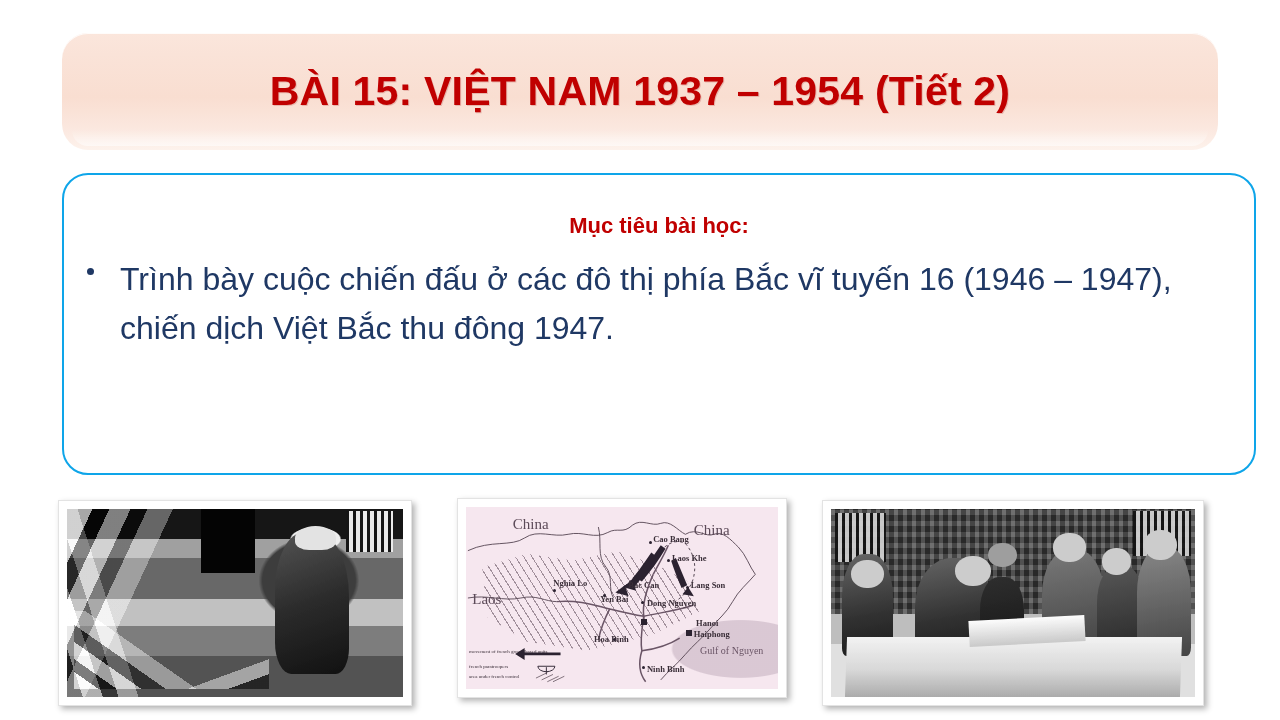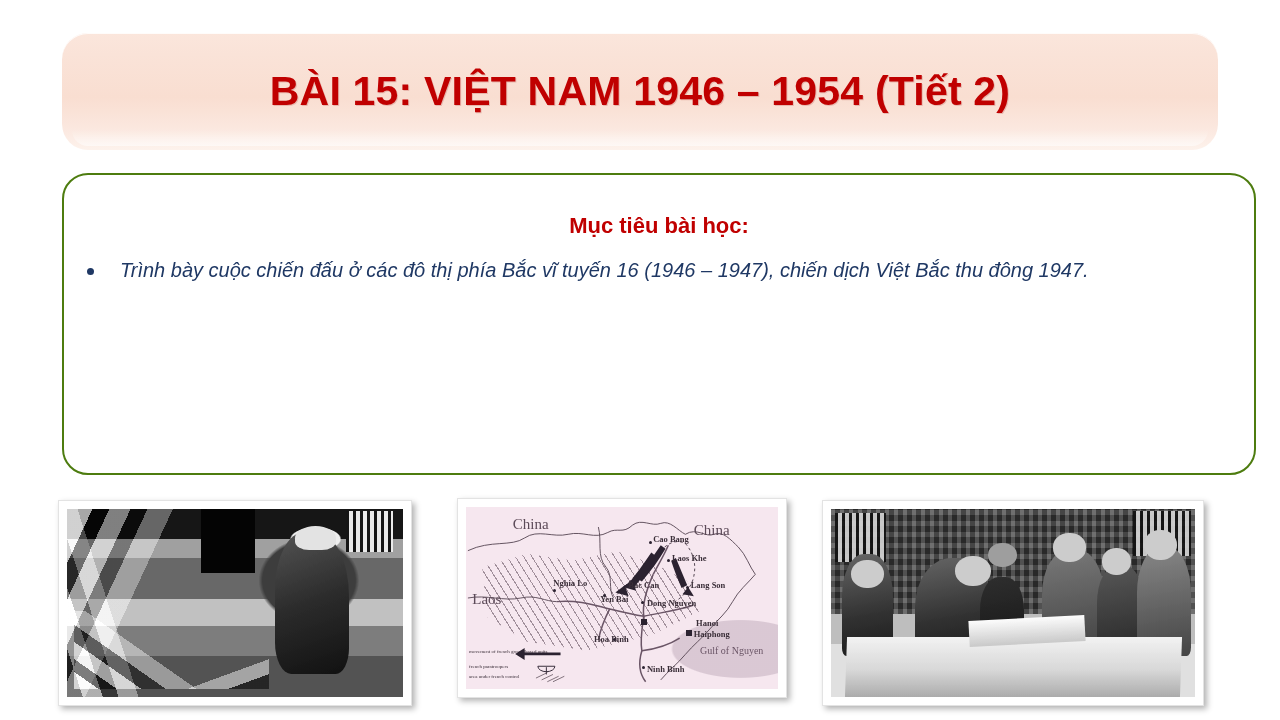--- a/index.html
+++ b/index.html
@@ -57,45 +57,44 @@
   }
 
   
   .objective-box {
     position: absolute;
     left: 62px;
     top: 173px;
     width: 1194px;
     height: 302px;
     box-sizing: border-box;
-    border: 2px solid #4d7c0f;
+    border: 2px solid #0ea5e9;
     border-radius: 26px;
     background: #ffffff;
   }
   .objective-heading {
     text-align: center;
     color: #c00000;
     font-size: 22px;
     font-weight: bold;
     margin-top: 38px;
   }
   .bullet-list {
     margin: 16px 0 0 0;
     padding: 0;
     list-style: none;
   }
   .bullet-item {
     position: relative;
     color: #1f3864;
-    font-size: 20px;
+    font-size: 32px;
     line-height: 1.52;
     padding-left: 56px;
     padding-right: 40px;
     margin-bottom: 14px;
-    font-style: italic;
   }
   .bullet-item .dot {
     position: absolute;
     left: 23px;
     top: 13px;
     width: 7px;
     height: 7px;
     border-radius: 50%;
     background: #1f3864;
   }
@@ -256,21 +255,21 @@
   .bw-meeting .map-on-table {
     position: absolute; left: 38%; bottom: 28%; width: 32%; height: 14%;
     background: linear-gradient(180deg, #efece6 0%, #c2bfb8 100%);
     transform: rotate(-3deg);
   }
 </style>
 </head>
 <body>
 
 <div class="title-banner">
-  <div class="title-text">BÀI 15: VIỆT NAM 1946 – 1954 (Tiết 2)</div>
+  <div class="title-text">BÀI 15: VIỆT NAM 1937 – 1954 (Tiết 2)</div>
 </div>
 
 <div class="objective-box">
   <div class="objective-heading">Mục tiêu bài học:</div>
   <ul class="bullet-list">
     <li class="bullet-item">
       <span class="dot"></span>
       <span>Trình bày cuộc chiến đấu ở các đô thị phía Bắc vĩ tuyến 16 (1946 – 1947), chiến dịch Việt Bắc thu đông 1947.</span>
     </li>
   </ul>

